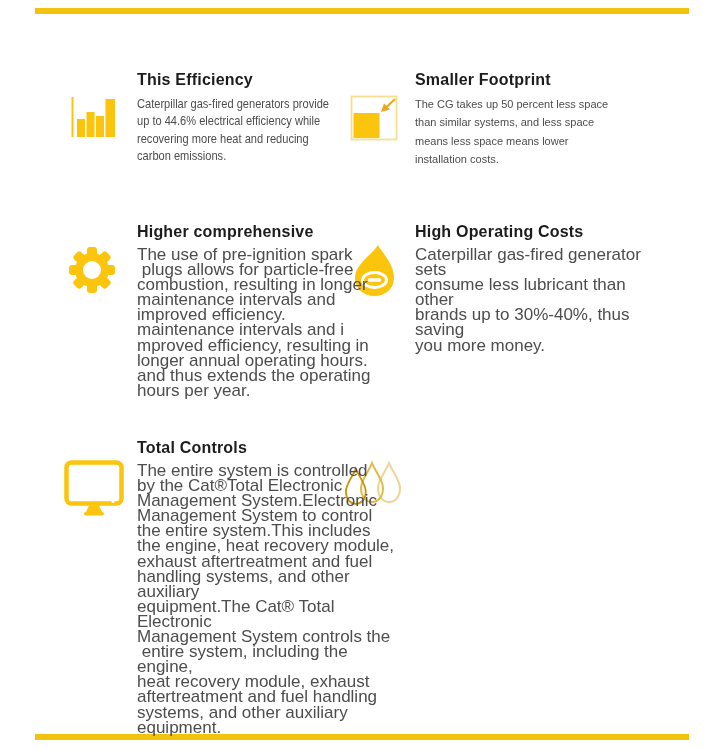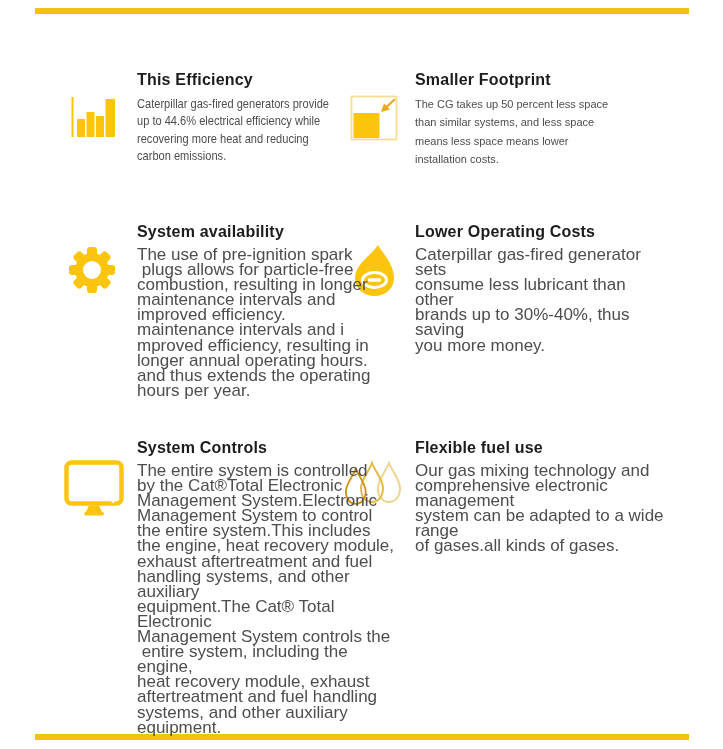--- a/index.html
+++ b/index.html
@@ -134,61 +134,54 @@
 
   <section class="feature f2">
     <h3>Smaller Footprint</h3>
     <div class="body">The CG takes up 50 percent less space
 than similar systems, and less space
 means less space means lower
 installation costs.</div>
   </section>
 
   <section class="feature f3">
-    <h3>System availability</h3>
+    <h3>Higher comprehensive</h3>
     <div class="body">The use of pre-ignition spark
  plugs allows for particle-free
 combustion, resulting in longer
 maintenance intervals and
 improved efficiency.
 maintenance intervals and i
 mproved efficiency, resulting in
 longer annual operating hours.
 and thus extends the operating
 hours per year.</div>
   </section>
 
   <section class="feature f4">
-    <h3>Lower Operating Costs</h3>
+    <h3>High Operating Costs</h3>
     <div class="body">Caterpillar gas-fired generator sets
 consume less lubricant than other
 brands up to 30%-40%, thus saving
 you more money.</div>
   </section>
 
   <section class="feature f5">
-    <h3>System Controls</h3>
+    <h3>Total Controls</h3>
     <div class="body">The entire system is controlled
 by the Cat®Total Electronic
 Management System.Electronic
 Management System to control
 the entire system.This includes
 the engine, heat recovery module,
 exhaust aftertreatment and fuel
 handling systems, and other auxiliary
 equipment.The Cat® Total Electronic
 Management System controls the
  entire system, including the engine,
 heat recovery module, exhaust
 aftertreatment and fuel handling
 systems, and other auxiliary
 equipment.</div>
   </section>
 
-  <section class="feature f6">
-    <h3>Flexible fuel use</h3>
-    <div class="body">Our gas mixing technology and
-comprehensive electronic management
-system can be adapted to a wide range
-of gases.all kinds of gases.</div>
-  </section>
 
 </div>
 
 </body></html>

